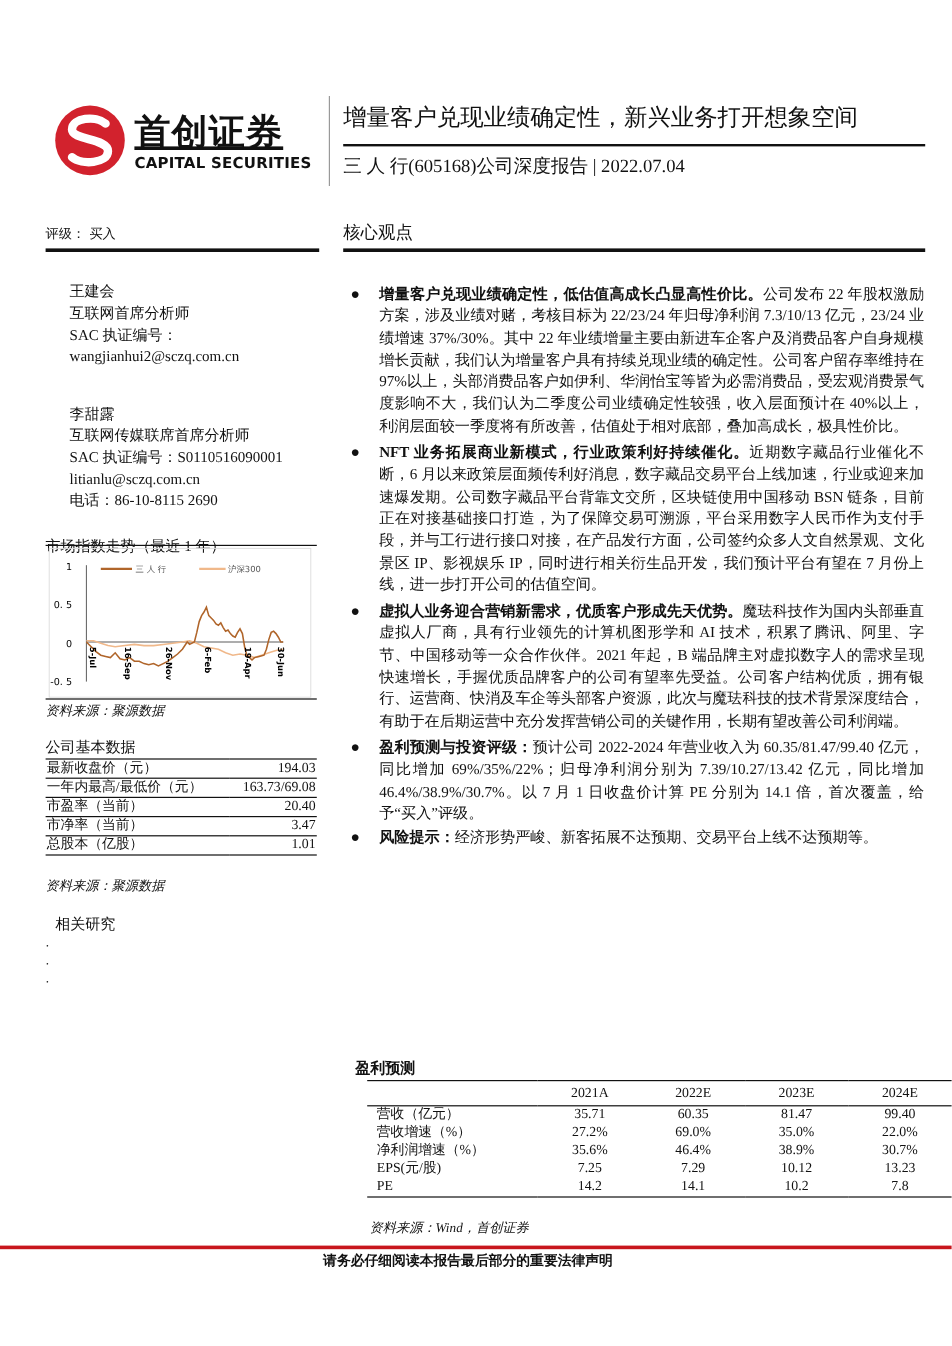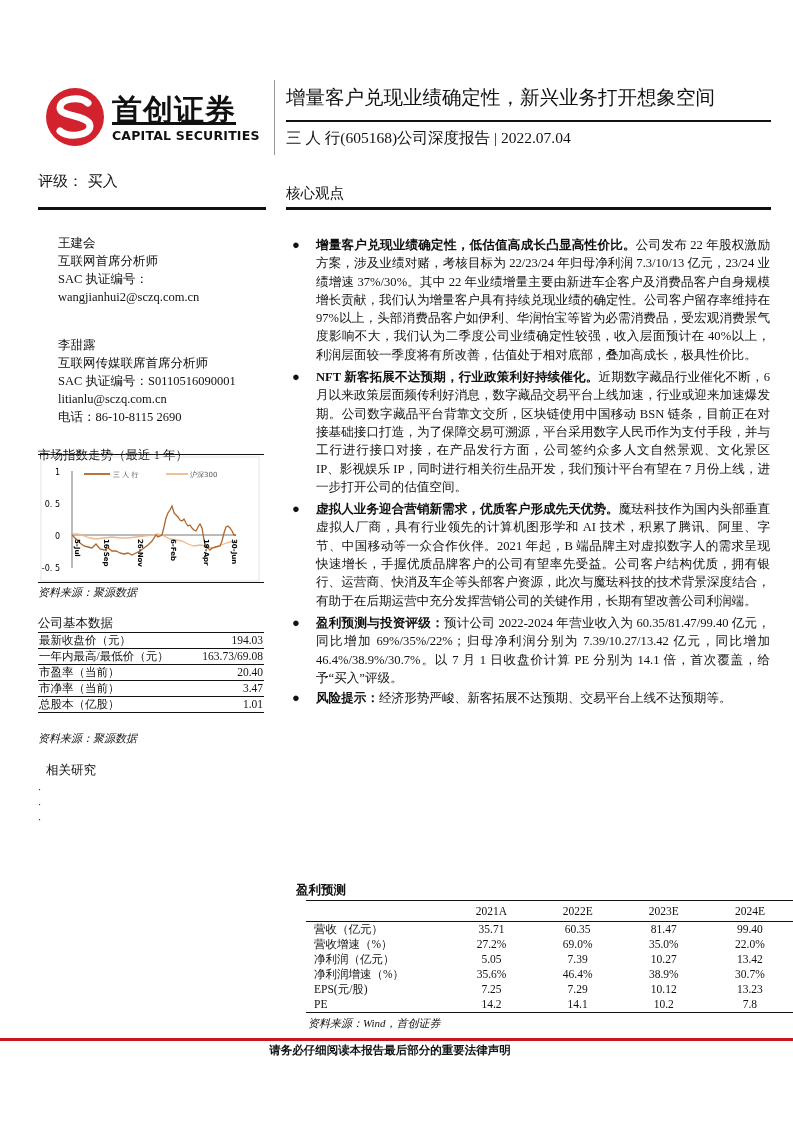--- a/index.html
+++ b/index.html
@@ -10,21 +10,21 @@
   .logo { left:44px; top:84px; width:220px; height:66px; }
   .logo-mark { position:absolute; left:0; top:2px; width:62px; height:62px; }
   .logo-cn { position:absolute; left:68px; top:6px; font-family:"DejaVu Sans","Liberation Sans",sans-serif;
              font-weight:bold; font-size:30px; letter-spacing:1px; color:#111;text-decoration:underline; }
   .logo-en { position:absolute; left:68px; top:44px; font-family:"DejaVu Sans","Liberation Sans",sans-serif;
              font-weight:bold; font-size:12.5px; letter-spacing:0.2px; color:#111; }
   .vsep { left:274px; top:80px; width:1px; height:75px; background:#999; }
   .title { left:286px; top:84px; font-family:"DejaVu Sans","Liberation Sans",sans-serif; font-size:19.5px; color:#111; white-space:nowrap; }
   .title-rule { left:286px; top:120px; width:485px; height:2px; background:#111; }
   .subtitle { left:286px; top:128px; font-family:"Liberation Serif",serif; font-size:15.5px; white-space:nowrap; }
-  .rating { left:38px; top:172px; font-family:"DejaVu Sans","Liberation Sans",sans-serif; font-size:15px; }
+  .rating { left:38px; top:187px; font-family:"DejaVu Sans","Liberation Sans",sans-serif; font-size:11px; }
   .rating-rule { left:38px; top:207px; width:228px; height:3px; background:#111; }
   .core { left:286px; top:184px; font-family:"DejaVu Sans","Liberation Sans",sans-serif; font-size:14.5px; }
   .core-rule { left:286px; top:207px; width:485px; height:3px; background:#111; }
   
   .analyst { left:38px; font-size:12.5px; line-height:18px; font-family:"Liberation Serif",serif; }
   .analyst div { white-space:nowrap;margin-left:20px; }
   .sec-title { font-size:12.5px; font-family:"Liberation Serif",serif; }
   .chart-box { left:38px; top:454px; width:226px; height:128px; border-top:1px solid #111; }
   .chart-bottom { left:38px; top:582px; width:226px; height:1px; background:#111; }
   .src { font-style:italic; font-size:11px; font-family:"Liberation Serif",serif; }
@@ -157,21 +157,21 @@
   <div>·</div>
 </div>
 
 <div class="abs body" style="top:236px;">
   <div class="bullet" style="margin-bottom:4px;">
     <span class="dot">●</span>
     <b>增量客户兑现业绩确定性，低估值高成长凸显高性价比。</b><span>公司发布 22 年股权激励方案，涉及业绩对赌，考核目标为 22/23/24 年归母净利润 7.3/10/13 亿元，23/24 业绩增速 37%/30%。其中 22 年业绩增量主要由新进车企客户及消费品客户自身规模增长贡献，我们认为增量客户具有持续兑现业绩的确定性。公司客户留存率维持在 97%以上，头部消费品客户如伊利、华润怡宝等皆为必需消费品，受宏观消费景气度影响不大，我们认为二季度公司业绩确定性较强，收入层面预计在 40%以上，利润层面较一季度将有所改善，估值处于相对底部，叠加高成长，极具性价比。</span>
   </div>
   <div class="bullet" style="margin-bottom:4px;">
     <span class="dot">●</span>
-    <b>NFT 新客拓展不达预期，行业政策利好持续催化。</b><span>近期数字藏品行业催化不断，6 月以来政策层面频传利好消息，数字藏品交易平台上线加速，行业或迎来加速爆发期。公司数字藏品平台背靠文交所，区块链使用中国移动 BSN 链条，目前正在对接基础接口打造，为了保障交易可溯源，平台采用数字人民币作为支付手段，并与工行进行接口对接，在产品发行方面，公司签约众多人文自然景观、文化景区 IP、影视娱乐 IP，同时进行相关衍生品开发，我们预计平台有望在 7 月份上线，进一步打开公司的估值空间。</span>
+    <b>NFT 业务拓展商业新模式，行业政策利好持续催化。</b><span>近期数字藏品行业催化不断，6 月以来政策层面频传利好消息，数字藏品交易平台上线加速，行业或迎来加速爆发期。公司数字藏品平台背靠文交所，区块链使用中国移动 BSN 链条，目前正在对接基础接口打造，为了保障交易可溯源，平台采用数字人民币作为支付手段，并与工行进行接口对接，在产品发行方面，公司签约众多人文自然景观、文化景区 IP、影视娱乐 IP，同时进行相关衍生品开发，我们预计平台有望在 7 月份上线，进一步打开公司的估值空间。</span>
   </div>
   <div class="bullet" style="margin-bottom:4px;">
     <span class="dot">●</span>
     <b>虚拟人业务迎合营销新需求，优质客户形成先天优势。</b><span>魔珐科技作为国内头部垂直虚拟人厂商，具有行业领先的计算机图形学和 AI 技术，积累了腾讯、阿里、字节、中国移动等一众合作伙伴。2021 年起，B 端品牌主对虚拟数字人的需求呈现快速增长，手握优质品牌客户的公司有望率先受益。公司客户结构优质，拥有银行、运营商、快消及车企等头部客户资源，此次与魔珐科技的技术背景深度结合，有助于在后期运营中充分发挥营销公司的关键作用，长期有望改善公司利润端。</span>
   </div>
   <div class="bullet" style="margin-bottom:2px;">
     <span class="dot">●</span>
     <b>盈利预测与投资评级：</b><span>预计公司 2022-2024 年营业收入为 60.35/81.47/99.40 亿元，同比增加 69%/35%/22%；归母净利润分别为 7.39/10.27/13.42 亿元，同比增加 46.4%/38.9%/30.7%。以 7 月 1 日收盘价计算 PE 分别为 14.1 倍，首次覆盖，给予“买入”评级。</span>
   </div>
   <div class="bullet">
@@ -199,27 +199,20 @@
       <td class="c">99.40</td>
     </tr>
     <tr>
       <td class="l">营收增速（%）</td>
       <td class="c">27.2%</td>
       <td class="c">69.0%</td>
       <td class="c">35.0%</td>
       <td class="c">22.0%</td>
     </tr>
     <tr>
-      <td class="l">净利润（亿元）</td>
-      <td class="c">5.05</td>
-      <td class="c">7.39</td>
-      <td class="c">10.27</td>
-      <td class="c">13.42</td>
-    </tr>
-    <tr>
       <td class="l">净利润增速（%）</td>
       <td class="c">35.6%</td>
       <td class="c">46.4%</td>
       <td class="c">38.9%</td>
       <td class="c">30.7%</td>
     </tr>
     <tr>
       <td class="l">EPS(元/股)</td>
       <td class="c">7.25</td>
       <td class="c">7.29</td>

